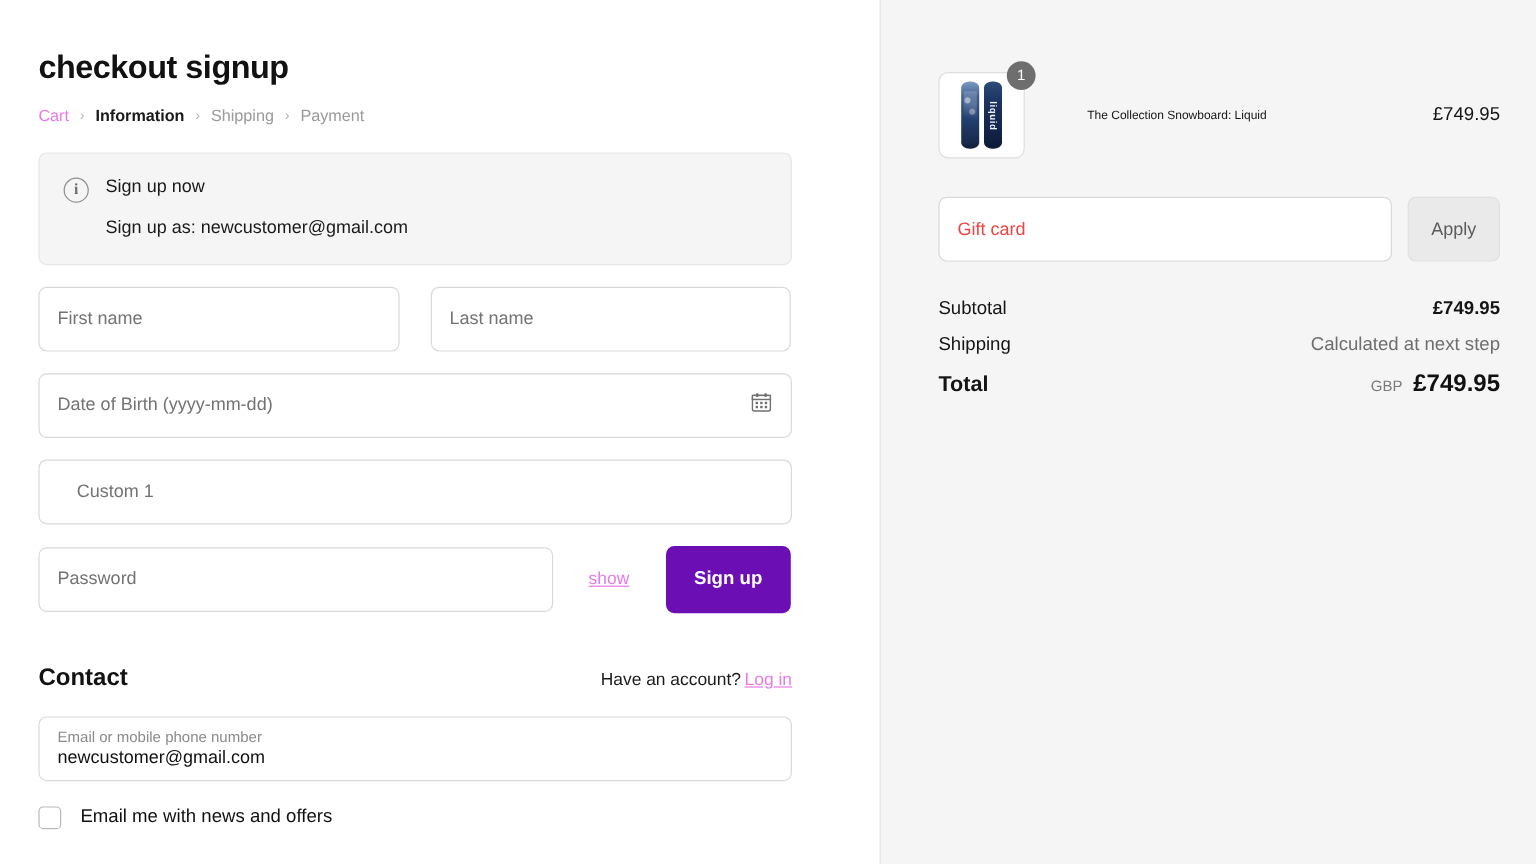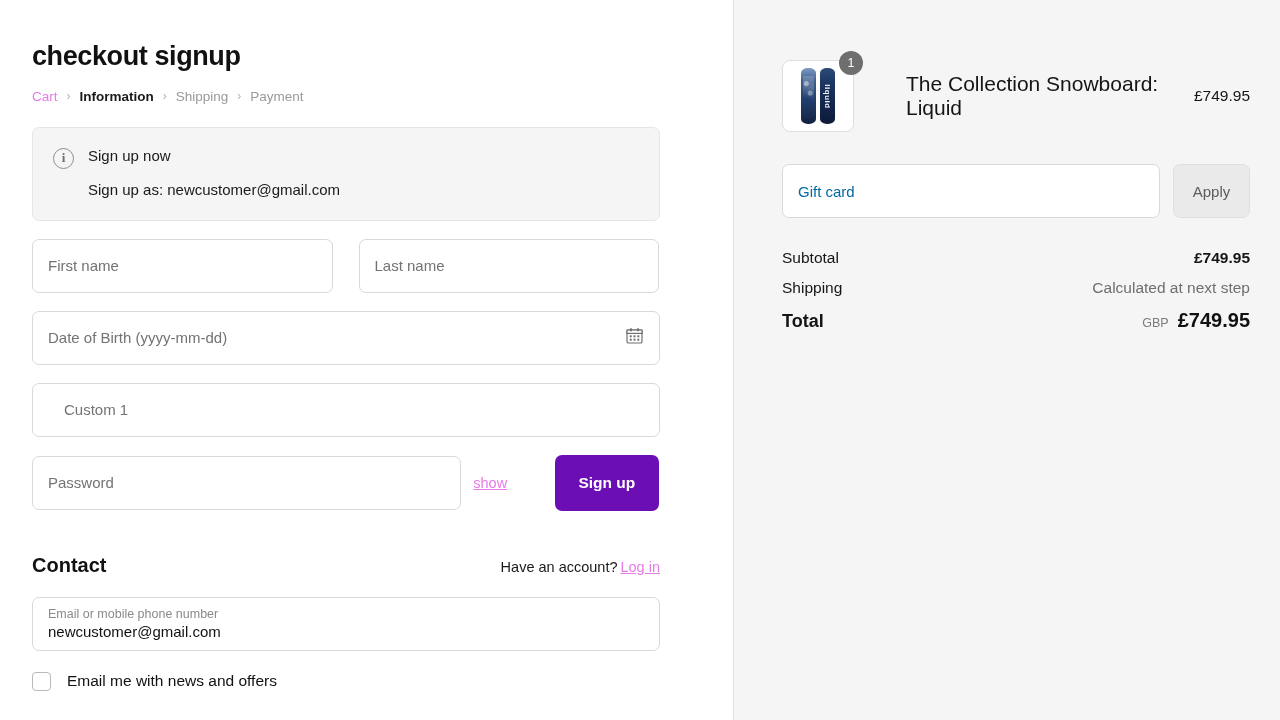--- a/index.html
+++ b/index.html
@@ -86,21 +86,21 @@
   .cal-icon { position: absolute; right: 16px; top: 50%; transform: translateY(-50%); }
 
   .pwd-row { display: flex; align-items: center; margin-top: 18px; gap: 0; }
   .field.pwd { width: 439px; }
   .show-link {
     color: #e87ae8;
     font-size: 14.5px;
     text-decoration: underline;
     margin-left: 12px;
     width: 70px;
-    text-align: left;
+    text-align: center;
   }
   .signup-btn {
     width: 107px; height: 56px;
     background: #6b0fb5;
     color: #ffffff;
     font-size: 15.5px;
     font-weight: bold;
     border: none;
     border-radius: 7px;
     cursor: pointer;
@@ -192,33 +192,33 @@
   .qty-badge {
     position: absolute;
     top: -9px; right: -9px;
     width: 24px; height: 24px;
     border-radius: 50%;
     background: #6e6e6e;
     color: #ffffff;
     font-size: 12.5px;
     display: flex; align-items: center; justify-content: center;
   }
-  .item-name { font-size: 21px; color: #151515; margin-left: 52px; flex: 1 1 auto; }
+  .item-name { font-size: 10px; color: #151515; margin-left: 52px; flex: 1 1 auto; }
   .item-price { font-size: 15.5px; color: #151515; font-weight: normal; }
 
   .gift-row { display: flex; align-items: stretch; margin-top: 32px; gap: 13px; }
   .gift-input {
     flex: 1 1 auto;
     height: 54px;
     border: 1px solid #d9d9d9;
     border-radius: 7px;
     background: #ffffff;
     display: flex; align-items: center;
     padding: 0 15px;
-    font-size: 15px; color: #0369a1;
+    font-size: 15px; color: #ef4444;
   }
   .apply-btn {
     width: 77px; height: 54px;
     background: #eaeaea;
     border: 1px solid #e0e0e0;
     border-radius: 7px;
     color: #5c5c5c;
     font-size: 15px;
     cursor: pointer;
     font-family: "Liberation Sans", sans-serif;

